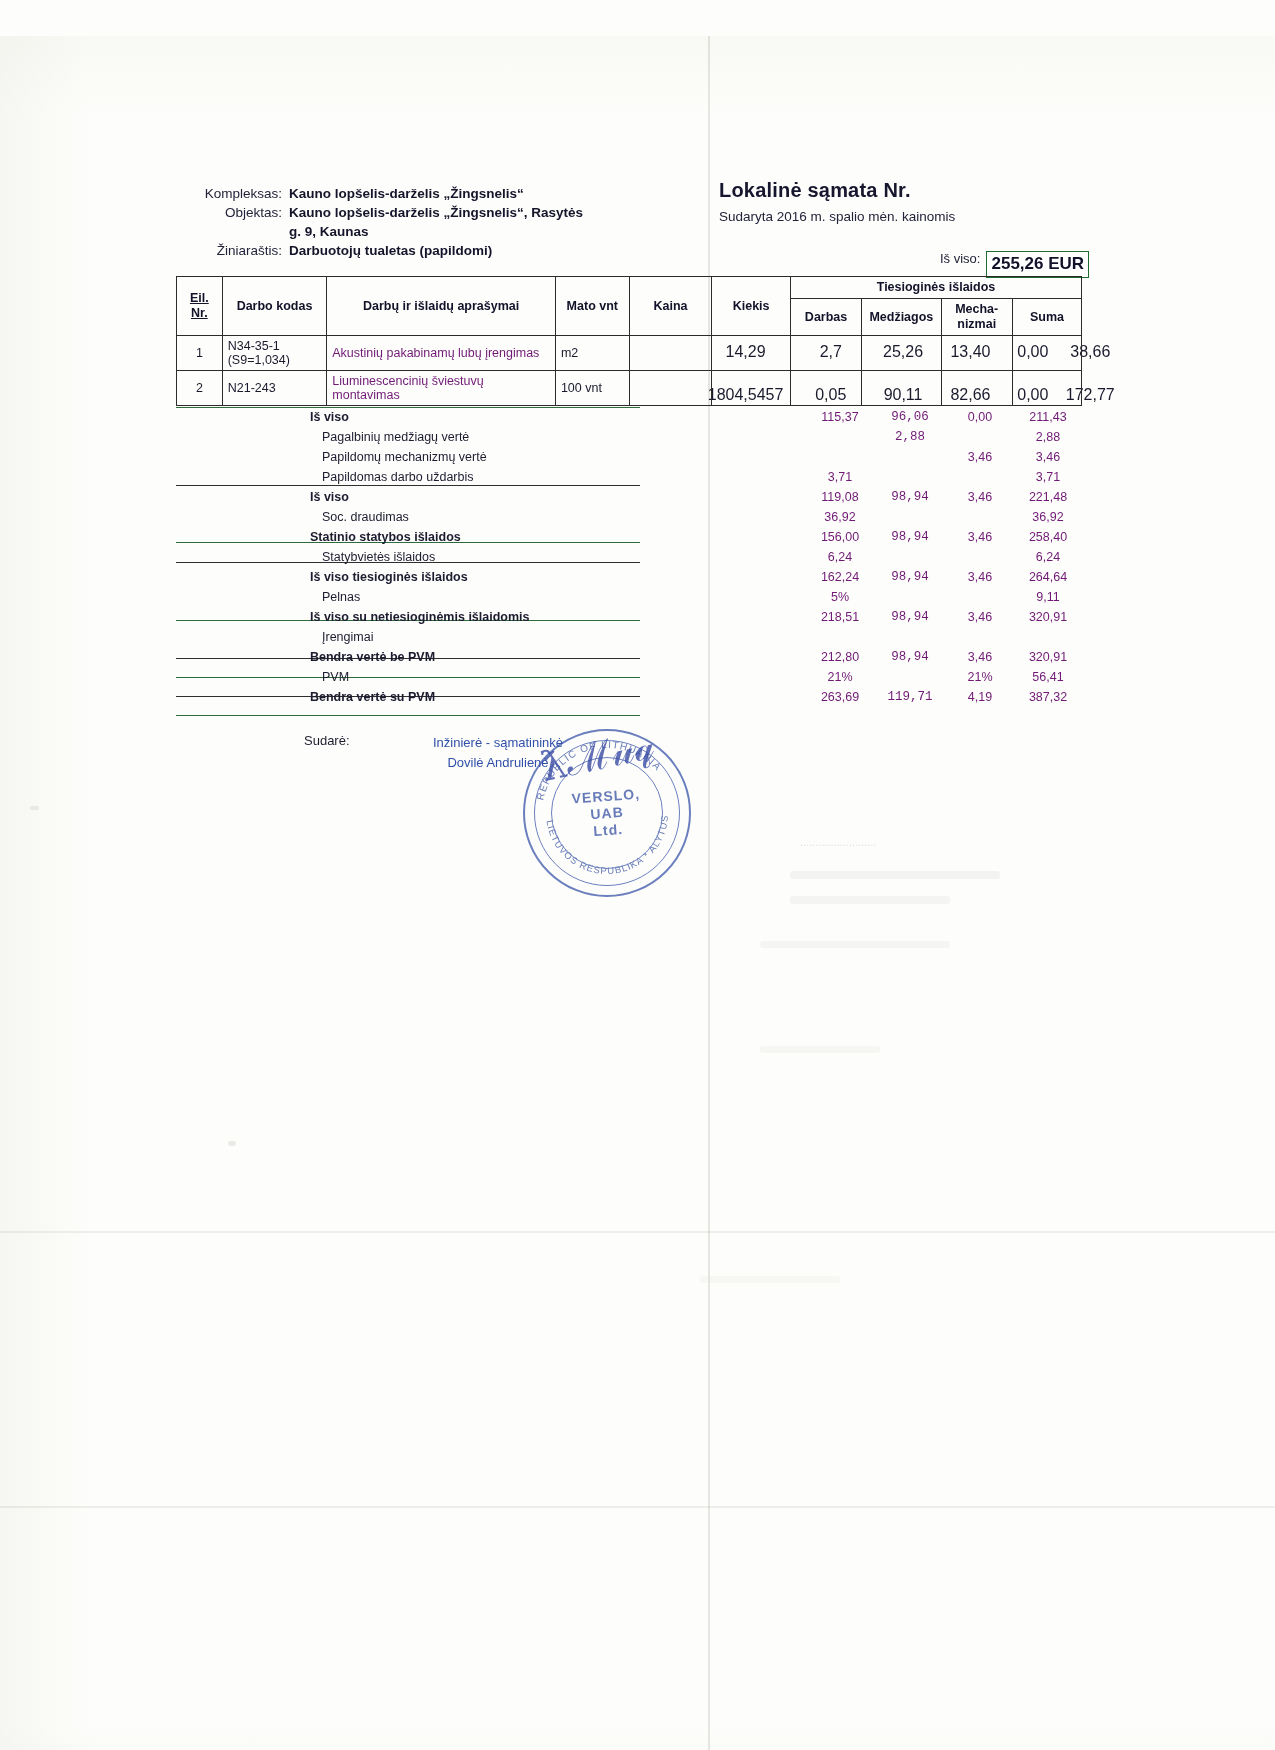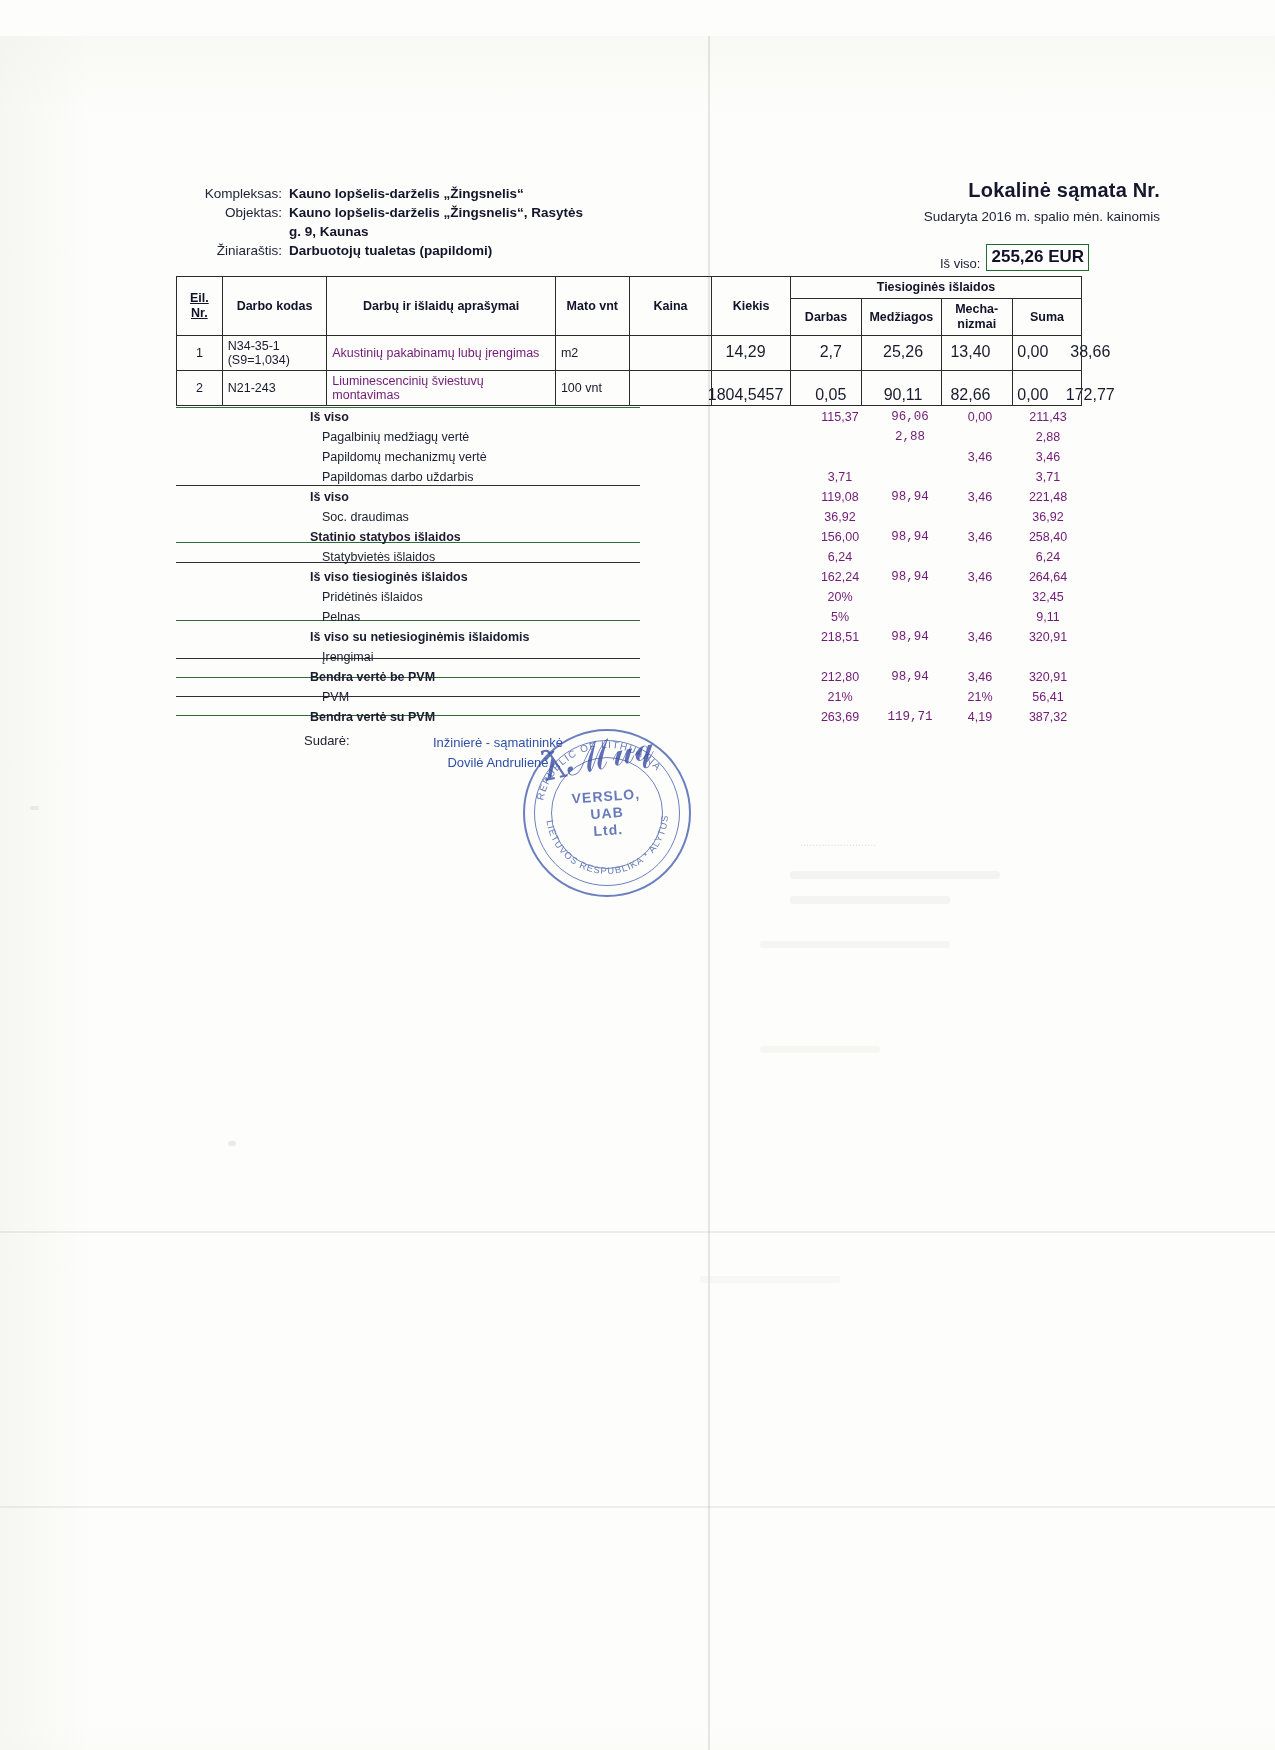--- a/index.html
+++ b/index.html
@@ -72,42 +72,42 @@
   .head-value {
     font-weight: bold;
     color: #14142b;
   }
   .head-value.cont {
     margin-left: 93px;
   }
 
   .head-right {
     position: absolute;
-    left: 700px;
+    left: 719px;
     top: 143px;
     width: 460px;
-    text-align: right;
+    text-align: left;
   }
   .doc-title {
     font-size: 20px;
     font-weight: bold;
     letter-spacing: .2px;
     color: #16162e;
   }
   .doc-sub {
     margin-top: 7px;
     font-size: 13.5px;
     color: #23233a;
   }
   .total-line {
     position: absolute;
     left: 940px;
-    top: 208px;
+    top: 215px;
     display: flex;
-    align-items: flex-end;
+    align-items: flex-start;
     font-size: 13px;
   }
   .total-label {
     margin-right: 6px;
     color: #22223a;
   }
   .total-box {
     border: 1.6px solid #1d6b2f;
     padding: 2px 4px 3px;
     font-weight: bold;
@@ -520,31 +520,20 @@
       <div class="sum-vals">
         <span></span>
         <span></span>
         <span>162,24</span>
         <span>98,94</span>
         <span>3,46</span>
         <span>264,64</span>
       </div>
     </div>
     <div class="sum-row">
-      <div class="sum-label indent">Pridėtinės išlaidos</div>
-      <div class="sum-vals">
-        <span></span>
-        <span></span>
-        <span>20%</span>
-        <span></span>
-        <span></span>
-        <span>32,45</span>
-      </div>
-    </div>
-    <div class="sum-row">
       <div class="sum-label indent">Pelnas</div>
       <div class="sum-vals">
         <span></span>
         <span></span>
         <span>5%</span>
         <span></span>
         <span></span>
         <span>9,11</span>
       </div>
     </div>

